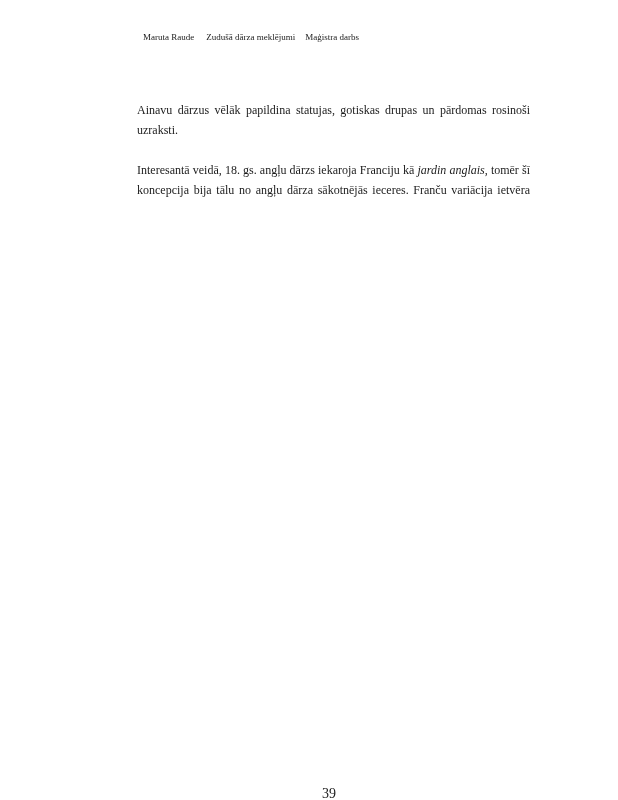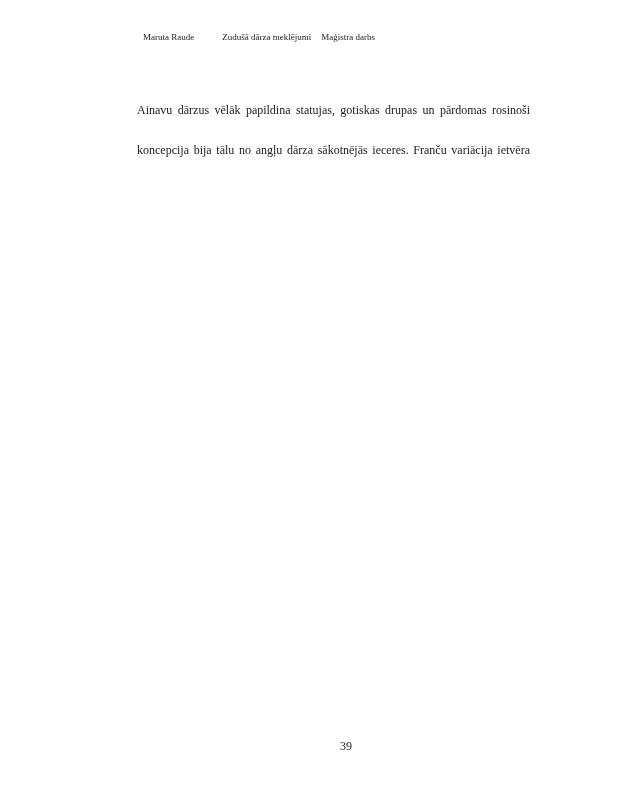--- a/index.html
+++ b/index.html
@@ -21,21 +21,21 @@
   .header {
     position: absolute;
     left: 143px;
     top: 31px;
     font-size: 9px;
     line-height: 12px;
     white-space: nowrap;
   }
   .hseg { display: inline-block; }
   .hseg-1 { margin-right: 12px; }
-  .hseg-2 { margin-right: 10px; margin-left: 16px; }
+  .hseg-2 { margin-right: 10px; }
   .body-text {
     position: absolute;
     left: 137px;
     top: 72px;
     width: 393px;
     font-size: 12px;
     line-height: 20px;
     word-spacing: -0.5px;
     margin-top: 28px;
   }
@@ -46,39 +46,40 @@
     text-align-last: left;
   }
   .line.just {
     text-align-last: justify;
   }
   .para-gap { height: 20px; }
   .it { font-style: italic; }
   .page-number {
     position: absolute;
     left: 322px;
-    top: 739px;
+    top: 787px;
     width: 48px;
-    text-align: center;
-    font-size: 12px;
+    font-size: 14px;
     line-height: 14px;
   }
 </style>
 </head>
 <body>
 
 <div class="page">
 
   <div class="header"><span class="hseg hseg-1">Maruta Raude</span><span class="hseg hseg-2">Zudušā dārza meklējumi</span><span class="hseg">Maģistra darbs</span></div>
 
   <div class="body-text">
     <div class="para">
       <div class="line just">Ainavu dārzus vēlāk papildina statujas, gotiskas drupas un pārdomas rosinoši</div>
+      <div class="line">uzraksti.</div>
     </div>
     <div class="para-gap"></div>
     <div class="para">
+      <div class="line just"><span>Interesantā veidā, 18. gs. angļu dārzs iekaroja Franciju kā </span><i class="it">jardin anglais</i><span>, tomēr šī</span></div>
       <div class="line just">koncepcija bija tālu no angļu dārza sākotnējās ieceres.  Franču variācija ietvēra</div>
     </div>
   </div>
 
   <div class="page-number">39</div>
 
 </div>
 
 </body></html>

